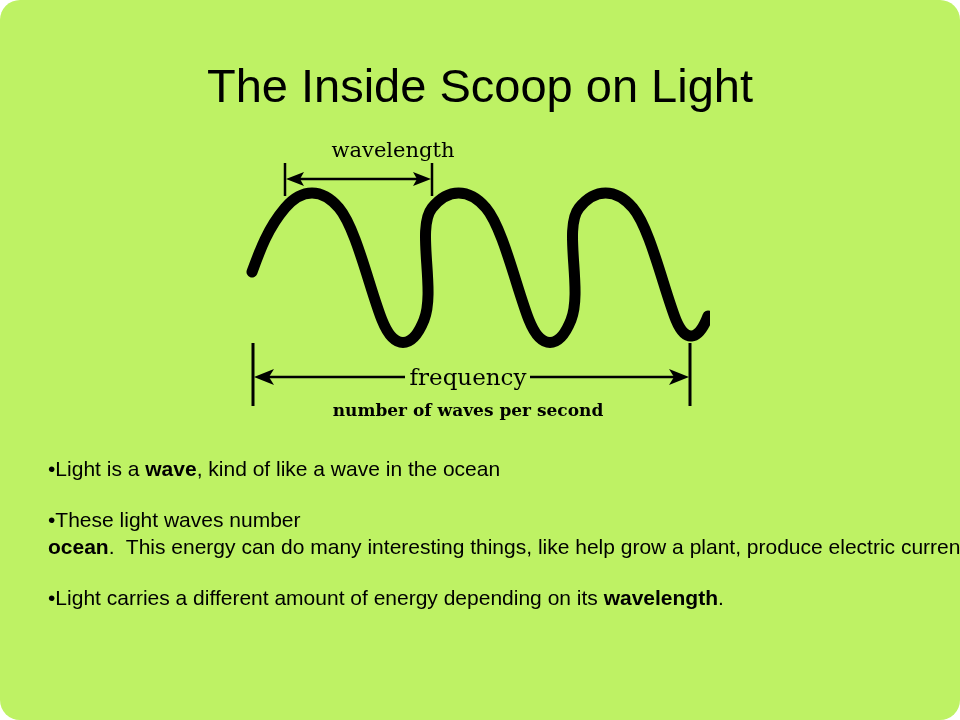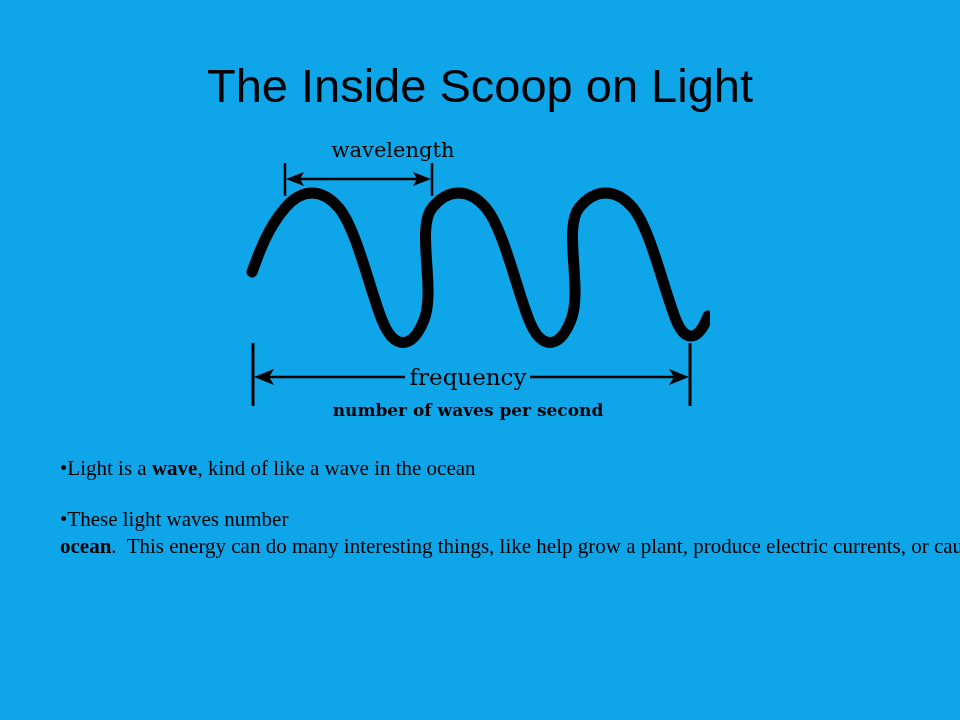--- a/index.html
+++ b/index.html
@@ -47,24 +47,24 @@
     width: 480px;
     height: 300px;
   }
   .fig-label {
     font-family: "DejaVu Serif", "Liberation Serif", serif;
   }
 
   
   #body-text {
     position: absolute;
-    left: 60px;
+    left: 48px;
     top: 455px;
     width: 880px;
-    font-family: Liberation Serif, serif;
+    font-family: Liberation Sans, sans-serif;
     font-size: 21px;
     line-height: 27px;
     color: #000000;
   }
   .bullet-para {
     margin: 0 0 24px 0;
     text-indent: 0;
     white-space: normal;
   }
   .bullet-para:last-child {
@@ -77,21 +77,21 @@
   .b {
     font-weight: bold;
   }
   .sp {
     white-space: pre;
   }
 </style>
 </head>
 <body>
 
-<div id="slide" style="background: #0ea5e9;">
+<div id="slide" style="background: #bef264; border-radius: 20px;">
 
   <div id="slide-title">The Inside Scoop on Light</div>
 
   <div id="wave-figure">
     <svg viewBox="0 0 480 300" xmlns="http://www.w3.org/2000/svg" aria-hidden="true">
 
       <text class="fig-label" x="163" y="27" text-anchor="middle" font-size="21" fill="#000000">wavelength</text>
 
       <line x1="55" y1="33" x2="55" y2="66" stroke="#000000" stroke-width="2.5"></line>
       <line x1="202" y1="33" x2="202" y2="66" stroke="#000000" stroke-width="2.5"></line>
@@ -127,16 +127,17 @@
       <text class="fig-label" x="238" y="286" text-anchor="middle" font-size="17" font-weight="bold" fill="#000000">number of waves per second</text>
     </svg>
   </div>
 
   <div id="body-text">
 
     <p class="bullet-para"><span class="bullet-dot">•</span><span>Light is a </span><span class="b">wave</span><span>, kind of like a wave in the ocean</span></p>
 
     <p class="bullet-para"><span class="bullet-dot">•</span><span>These light waves number </span><span class="b">ocean</span><span class="sp">.  This energy can do many interesting things, like help grow a plant, produce electric currents, or cause chemical reactions.</span></p>
 
+    <p class="bullet-para"><span class="bullet-dot">•</span><span>Light carries a different amount of energy depending on its </span><span class="b">wavelength</span><span>.</span></p>
 
   </div>
 
 </div>
 
 </body></html>

